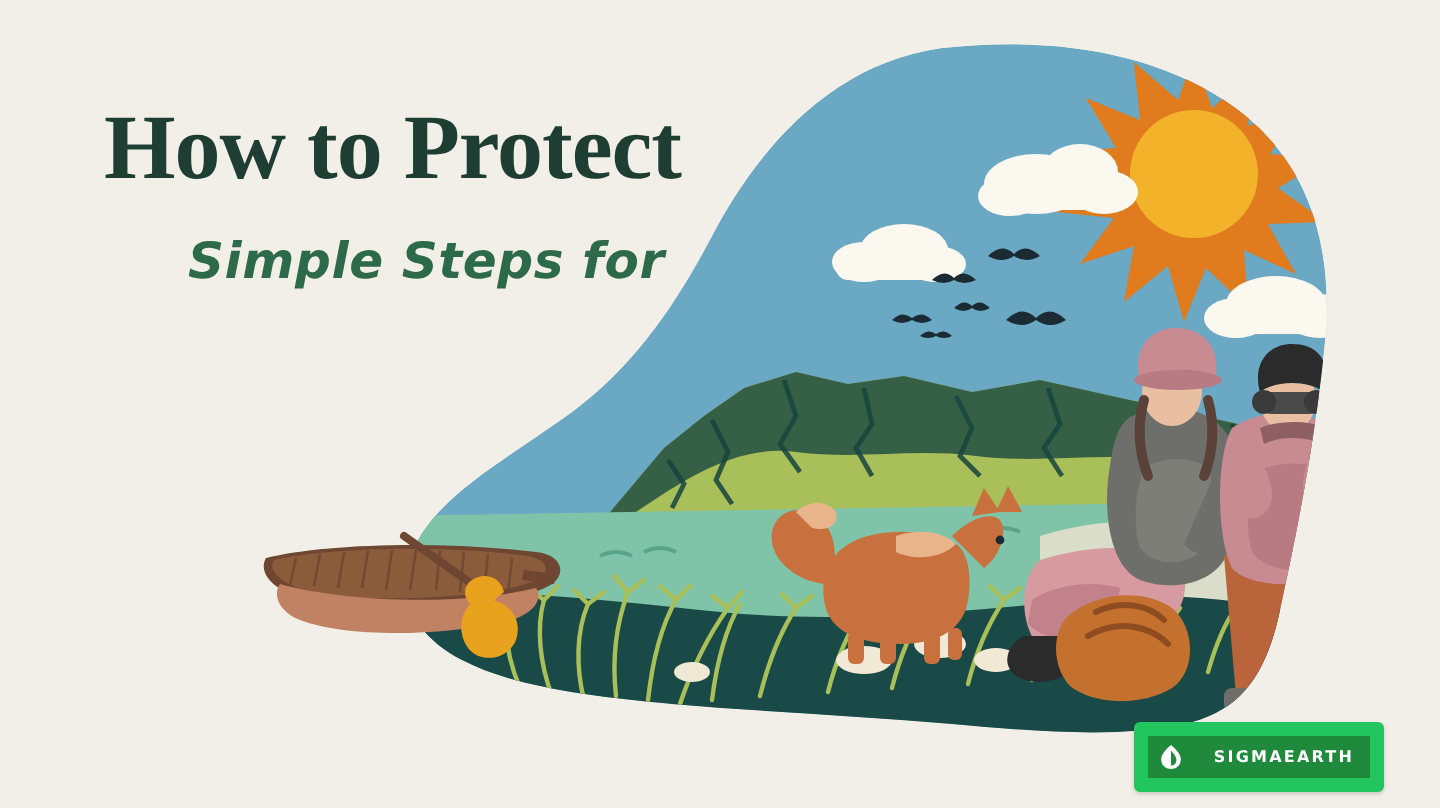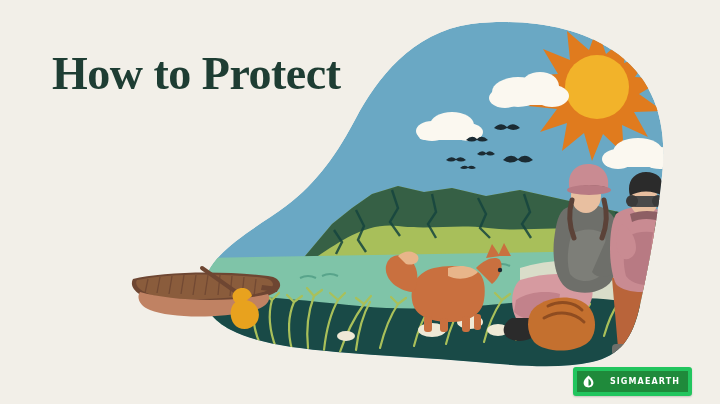--- a/index.html
+++ b/index.html
@@ -51,21 +51,21 @@
     width:720px;height:404px;
     z-index:10;
   }
   
   #logo-badge{
     position:absolute;
     right:8px;bottom:8px;
     z-index:60;
     display:flex;align-items:center;gap:16px;
     background:#1f8a3b;
-    border:4px solid #22c55e;
+    border:7px solid #22c55e;
     border-radius:3px;
     padding:4px 8px 4px 6px;
     box-shadow:0 1px 2px rgba(0,0,0,.18);
   }
   #logo-mark{display:block;}
   #logo-text{
     color:#ffffff;
     font-family:"DejaVu Sans",sans-serif;
     font-size:8px;
     font-weight:700;
@@ -322,20 +322,21 @@
                  C228,316 230,302 240,300 Z" fill="#e8a21e"></path>
       </g>
     </g>
   </svg>
 
   <div id="text-block">
     <h1 id="headline">
       <span class="hl-line">How to Protect</span>
     </h1>
     <div id="subhead">
+      <span class="sh-line">Simple Steps for</span>
     </div>
   </div>
 
   <div id="logo-badge">
     <svg id="logo-mark" width="11" height="13" viewBox="0 0 11 13" aria-hidden="true">
       <path d="M5.5,0.5 C8.6,3.2 10.4,5.3 10.4,7.8 C10.4,10.6 8.2,12.5 5.5,12.5
                C2.8,12.5 0.6,10.6 0.6,7.8 C0.6,5.3 2.4,3.2 5.5,0.5 Z" fill="#ffffff"></path>
       <path d="M5.5,3.4 C7.2,5.1 8.2,6.4 8.2,8.0 C8.2,9.7 7.0,10.8 5.5,10.8 Z" fill="#1f8a3b"></path>
     </svg>
     <span id="logo-text">SIGMAEARTH</span>

